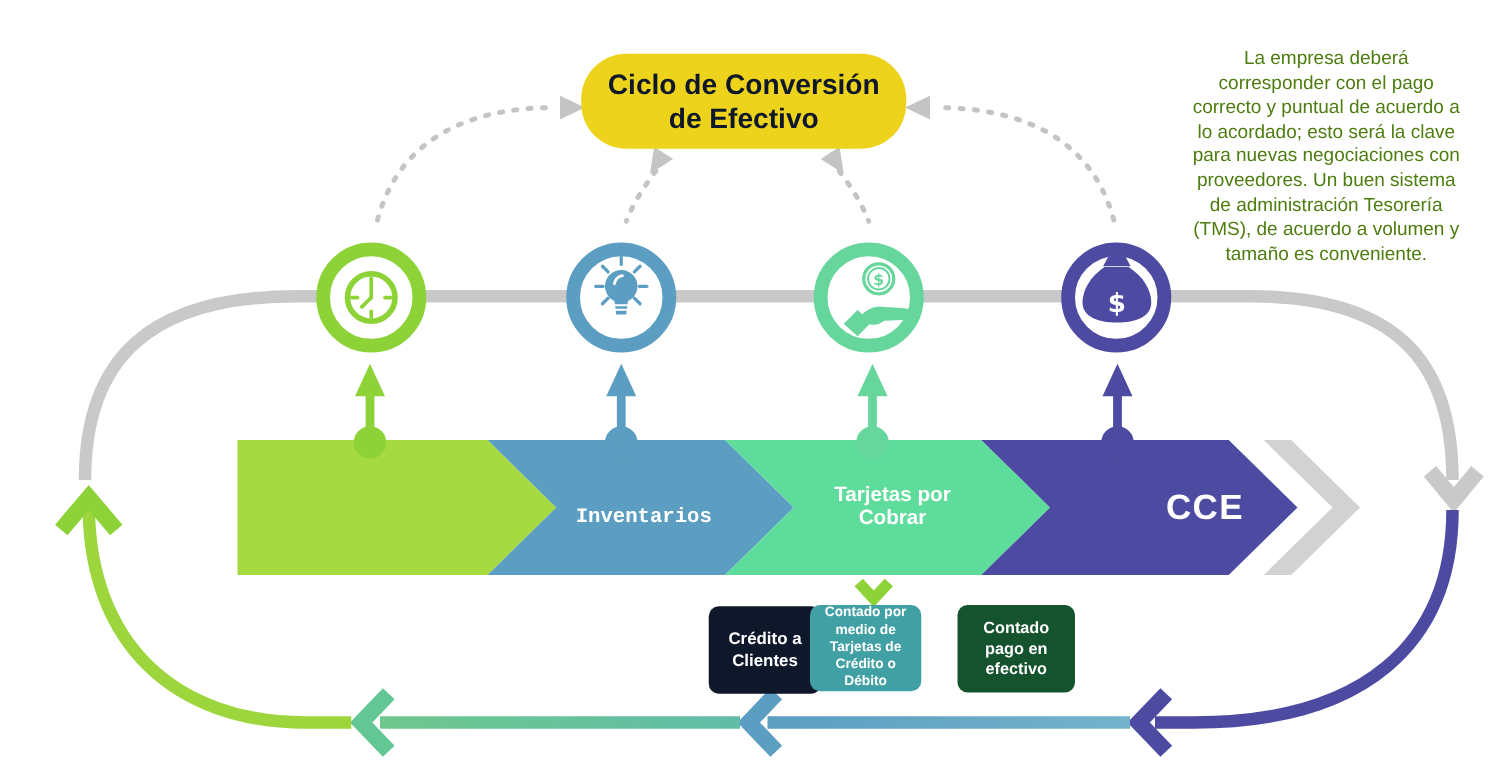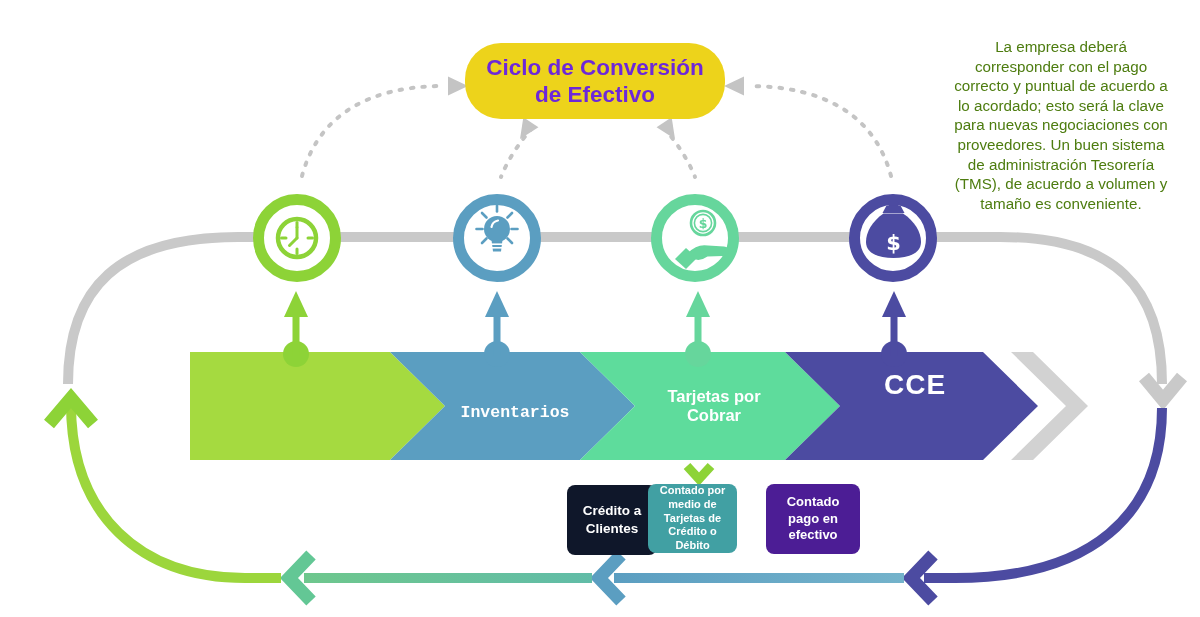--- a/index.html
+++ b/index.html
@@ -3,21 +3,21 @@
 <meta charset="utf-8">
 <style>
   html,body{margin:0;padding:0;background:#fff;}
   #stage{position:relative;width:1200px;height:617px;background:#fff;overflow:hidden;
          font-family:"Liberation Sans","DejaVu Sans",sans-serif;}
   #diagram-svg{position:absolute;left:0;top:0;}
   svg text{font-family:"DejaVu Sans","Liberation Sans",sans-serif;font-weight:bold;}
 
   .title-box{position:absolute;left:465px;top:43px;width:260px;height:76px;border-radius:36px;
              display:flex;align-items:center;justify-content:center;text-align:center;}
-  .title-box .txt{color:#6d28d9;font-weight:bold;font-size:22.5px;line-height:1.22;width:232px;}
+  .title-box .txt{color:#0f172a;font-weight:bold;font-size:22.5px;line-height:1.22;width:232px;}
 
   .note{position:absolute;left:925px;top:37px;width:272px;text-align:center;
         color:#4d7c0f;font-size:15.2px;line-height:19.6px;}
 
   .band-label{position:absolute;transform:translate(-50%,-50%);color:#fff;font-weight:bold;
               text-align:center;font-size:16.5px;line-height:1.18;}
   .band-label.big{font-size:28px;letter-spacing:1px;}
 
   .pay-box{position:absolute;border-radius:8px;color:#fff;font-weight:bold;text-align:center;
            display:flex;align-items:center;justify-content:center;}
@@ -169,25 +169,25 @@
     <div>lo acordado; esto será la clave</div>
     <div>para nuevas negociaciones con</div>
     <div>proveedores. Un buen sistema</div>
     <div>de administración Tesorería</div>
     <div>(TMS), de acuerdo a volumen y</div>
     <div>tamaño es conveniente.</div>
   </div>
 
   <div class="band-label" style="left:515px;top:413px;width:160px;font-family:Liberation Mono, monospace;">Inventarios</div>
   <div class="band-label" style="left:714px;top:406px;width:140px;">Tarjetas por Cobrar</div>
-  <div class="band-label big" style="left:915px;top:385px;width:160px;">CCE</div>
+  <div class="band-label big" style="left:915px;top:406px;width:160px;text-align:right;">CCE</div>
 
   <div class="pay-box" id="pay-box-0" style="background-color: #0f172a;">
     <div class="inner">Crédito a Clientes</div>
   </div>
   <div class="pay-box" id="pay-box-1" style="background-color: rgb(65, 160, 163);">
     <div class="inner">Contado por medio de Tarjetas de Crédito o Débito</div>
   </div>
-  <div class="pay-box" id="pay-box-2" style="background-color: #4c1d95;">
+  <div class="pay-box" id="pay-box-2" style="background-color: #14532d;">
     <div class="inner">Contado pago en efectivo</div>
   </div>
 
 </div>
 
 </body></html>

